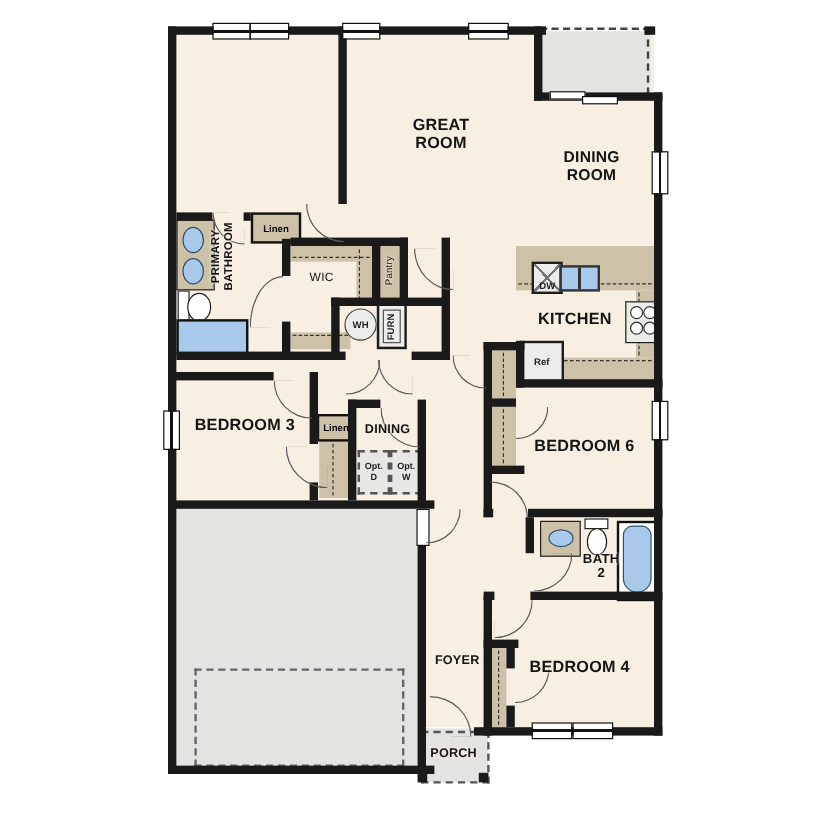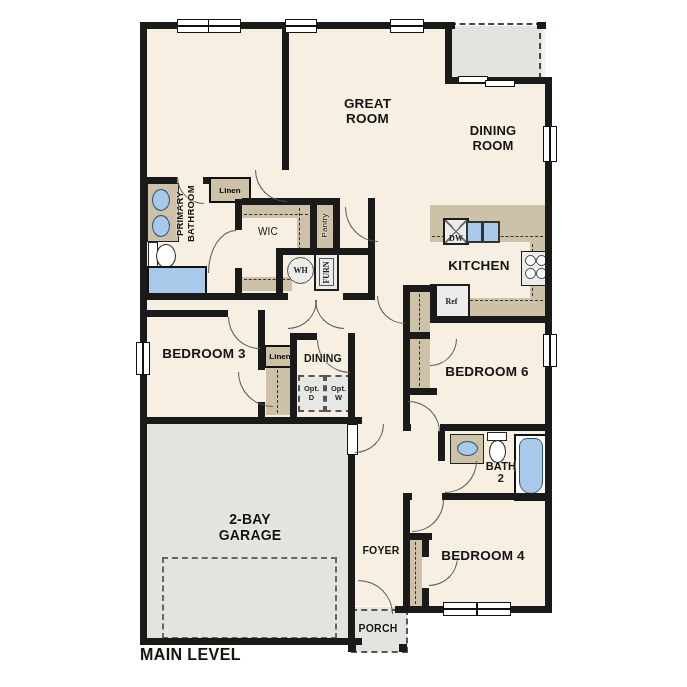--- a/index.html
+++ b/index.html
@@ -13,21 +13,21 @@
        line-height:1.12;letter-spacing:.2px;text-shadow:0 0 2px #f6efe2,0 0 3px #f6efe2;}
   .vlbl{transform:rotate(-90deg);transform-origin:center center;}
   .win-h{position:absolute;border:1.5px solid #111;background:linear-gradient(#fff 40%,#111 40%,#111 60%,#fff 60%);}
   .win-v{position:absolute;border:1.5px solid #111;background:linear-gradient(90deg,#fff 40%,#111 40%,#111 60%,#fff 60%);}
   .arc{position:absolute;border:0 solid #5a5a5a;}
   .arc.bl{border-left-width:1.6px;border-bottom-width:1.6px;border-bottom-left-radius:100% 100%;}
   .arc.br{border-right-width:1.6px;border-bottom-width:1.6px;border-bottom-right-radius:100% 100%;}
   .arc.tr{border-top-width:1.6px;border-right-width:1.6px;border-top-right-radius:100% 100%;}
   .arc.tl{border-top-width:1.6px;border-left-width:1.6px;border-top-left-radius:100% 100%;}
   .box{position:absolute;background:#ececea;border:2px solid #1d1d1d;display:flex;align-items:center;justify-content:center;
-       font-weight:bold;color:#222;font-family:Liberation Serif, serif;}
+       font-weight:bold;color:#222;}
   .dashbox{position:absolute;border:2px dashed #555;background:#e7e7e4;display:flex;align-items:center;justify-content:center;
        font-weight:bold;color:#222;text-align:center;white-space:pre-line;line-height:1.1;}
   .dashline{position:absolute;}
   .blue{background:#a9c9ea;}
   .ell{border-radius:50%;}
 </style>
 </head>
 <body>
 
 <div id="canvas">
@@ -198,18 +198,15 @@
   <div class="lbl" style="left:250px;top:226px;width:36px;font-size:10px;font-weight:normal">WIC</div>
   <div class="lbl vlbl" style="left:303px;top:221px;width:44px;font-size:8px;font-weight:normal">Pantry</div>
   <div class="lbl" style="left:148px;top:346px;width:112px;font-size:13.5px">BEDROOM 3</div>
   <div class="lbl" style="left:293px;top:353px;width:60px;font-size:10.5px">DINING</div>
   <div class="lbl" style="left:432px;top:364px;width:110px;font-size:13.5px">BEDROOM 6</div>
   <div class="lbl" style="left:478px;top:460px;width:46px;font-size:11px">BATH
 2</div>
   <div class="lbl" style="left:428px;top:548px;width:110px;font-size:13.5px">BEDROOM 4</div>
   <div class="lbl" style="left:357px;top:545px;width:48px;font-size:10.5px">FOYER</div>
   <div class="lbl" style="left:352px;top:623px;width:52px;font-size:10.5px">PORCH</div>
-  <div class="lbl" style="left:195px;top:512px;width:110px;font-size:14px">2-BAY
-GARAGE</div>
-
-  <div class="lbl" style="left:140px;top:646px;width:140px;font-size:16px;text-align:left;letter-spacing:.4px">MAIN LEVEL</div>
+
 
 </div>
 
 </body></html>

